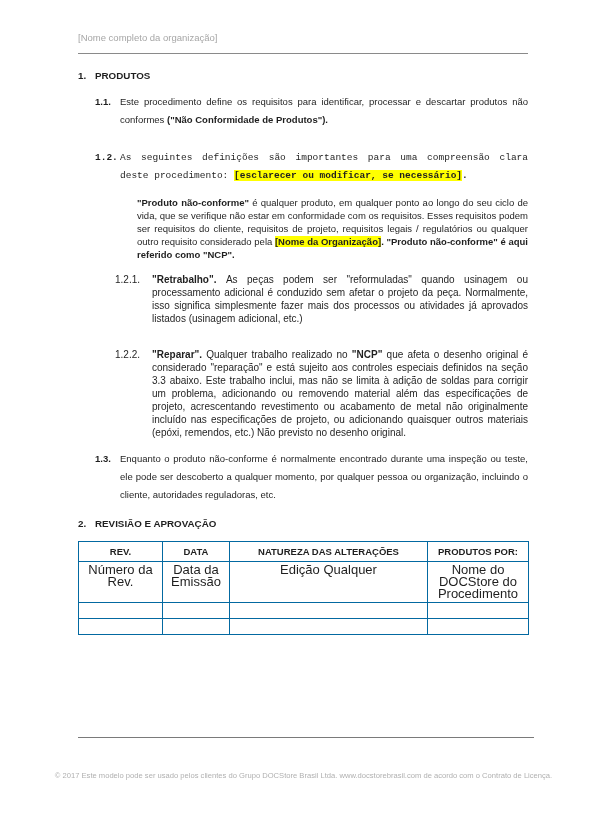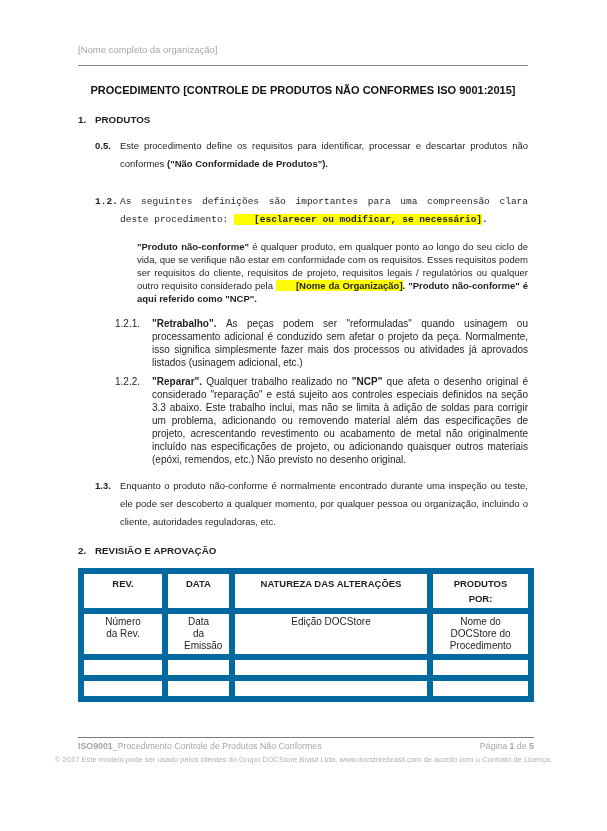--- a/index.html
+++ b/index.html
@@ -2,23 +2,23 @@
 <html><head>
 <meta charset="utf-8">
 <style>
   html,body{margin:0;padding:0;}
   body{
     width:607px;height:831px;background:#ffffff;position:relative;overflow:hidden;
     font-family:"Liberation Sans","DejaVu Sans",sans-serif;
     color:#1f1f1f;
     -webkit-font-smoothing:antialiased;
   }
-  .content{position:absolute;left:78px;top:12px;width:450px;}
+  .content{position:absolute;left:78px;top:0;width:450px;}
   .b{font-weight:bold;}
-  .h{background:#ffff00;padding-left:20px;}
+  .h{background:#ffff00;}
   
   .doc-header{margin-top:31px;color:#a6a6a6;font-size:9.5px;line-height:14px;}
   .rule{height:0;border-top:1px solid #8a8a8a;}
   .rule-header{margin-top:8px;}
   
   .doc-title{margin-top:17px;text-align:center;font-weight:bold;font-size:11px;line-height:15px;color:#111;}
   
   .sec-heading{display:flex;font-weight:bold;font-size:9.8px;line-height:13px;}
   .sec-heading .num{width:17px;flex-shrink:0;}
   .sec1{margin-top:15px;}
@@ -28,53 +28,52 @@
   .item .num{width:25px;flex-shrink:0;font-weight:bold;}
   .item .txt{flex:1;text-align:justify;}
   
   .defpara{margin-left:59px;font-size:9.5px;line-height:13px;text-align:justify;}
   
   .sub{display:flex;padding-left:37px;font-size:10px;line-height:13px;}
   .sub .num{width:37px;flex-shrink:0;}
   .sub .txt{flex:1;text-align:justify;}
   
   table.rev{border-collapse:collapse;width:450px;table-layout:fixed;margin-top:11px;}
-  table.rev td,table.rev th{border:6px solid #0369a1;padding:2px 16px;vertical-align:top;overflow:hidden;}
+  table.rev td,table.rev th{border:1px solid #0369a1;padding:2px 3px;vertical-align:top;overflow:hidden;}
   table.rev th{font-size:9.5px;font-weight:bold;text-align:center;height:15px;line-height:15px;}
-  table.rev td{font-size:10px;text-align:center;line-height:12px;}
+  table.rev td{font-size:13px;text-align:center;line-height:12px;}
   tr.data-row td{height:26px;}
   tr.empty-row td{height:11px;}
   
   .footer{position:absolute;left:78px;top:737px;width:456px;color:#a6a6a6;}
   .footer .rule{border-top:1px solid #7a7a7a;}
   .footer-line1{display:flex;justify-content:space-between;font-size:8.8px;line-height:14px;margin-top:1px;}
-  .footer-line2{position:absolute;left:-78px;top:17px;width:607px;text-align:center;font-size:7.6px;line-height:11px;color:#b0b0b0;}
+  .footer-line2{position:absolute;left:-78px;top:33px;width:607px;text-align:center;font-size:7.6px;line-height:11px;color:#b0b0b0;}
   .mt11{margin-top:11px;} .mt8{margin-top:20px;font-family:Liberation Mono, monospace;} .mt12{margin-top:12px;}
-  .mt9{margin-top:6px;}
+  .mt9{margin-top:23px;}
 </style>
 </head>
 <body>
 
 <div class="content">
 
   <div class="doc-header">
     <div>[Nome completo da organização]</div>
   </div>
 
   <div class="rule rule-header"></div>
 
-  <div class="doc-title">PROCEDIMENTO [CONTROLE DE PRODUTOS NÃO CONFORMES ISO 9001:2015]</div>
 
   <div class="sec-heading sec1">
     <span class="num">1.</span>
     <span>PRODUTOS</span>
   </div>
 
   <div class="item mt11">
-    <span class="num">0.5.</span>
+    <span class="num">1.1.</span>
     <div class="txt"><span>Este procedimento define os requisitos para identificar, processar e descartar produtos não conformes </span><span class="b">("Não Conformidade de Produtos").</span></div>
   </div>
 
   <div class="item mt8">
     <span class="num">1.2.</span>
     <div class="txt"><span>As seguintes definições são importantes para uma compreensão clara deste procedimento: </span><span class="b h">[esclarecer ou modificar, se necessário]</span><span class="b">.</span></div>
   </div>
 
   <div class="defpara mt11"><span class="b">"Produto não-conforme"</span><span> é qualquer produto, em qualquer ponto ao longo do seu ciclo de vida, que se verifique não estar em conformidade com os requisitos. Esses requisitos podem ser requisitos do cliente, requisitos de projeto, requisitos legais / regulatórios ou qualquer outro requisito considerado pela </span><span class="b h">[Nome da Organização]</span><span class="b">. </span><span class="b">"Produto não-conforme" é aqui referido como "NCP".</span></div>
 
@@ -110,21 +109,21 @@
         <th>REV.</th>
         <th>DATA</th>
         <th>NATUREZA DAS ALTERAÇÕES</th>
         <th>PRODUTOS POR:</th>
       </tr>
     </thead>
     <tbody>
       <tr class="data-row">
         <td>Número da Rev.</td>
         <td>Data da Emissão</td>
-        <td>Edição DOCStore</td>
+        <td>Edição Qualquer</td>
         <td>Nome do DOCStore do Procedimento</td>
       </tr>
       <tr class="empty-row">
         <td></td>
         <td></td>
         <td></td>
         <td></td>
       </tr>
       <tr class="empty-row">
         <td></td>
@@ -132,18 +131,14 @@
         <td></td>
         <td></td>
       </tr>
     </tbody>
   </table>
 
 </div>
 
 <div class="footer">
   <div class="rule"></div>
-  <div class="footer-line1">
-    <span><span class="b">ISO9001</span><span>_Procedimento Controle de Produtos Não Conformes</span></span>
-    <span><span>Página </span><span class="b">1</span><span> de </span><span class="b">5</span></span>
-  </div>
   <div class="footer-line2">© 2017 Este modelo pode ser usado pelos clientes do Grupo DOCStore Brasil Ltda. www.docstorebrasil.com de acordo com o Contrato de Licença.</div>
 </div>
 
 </body></html>

